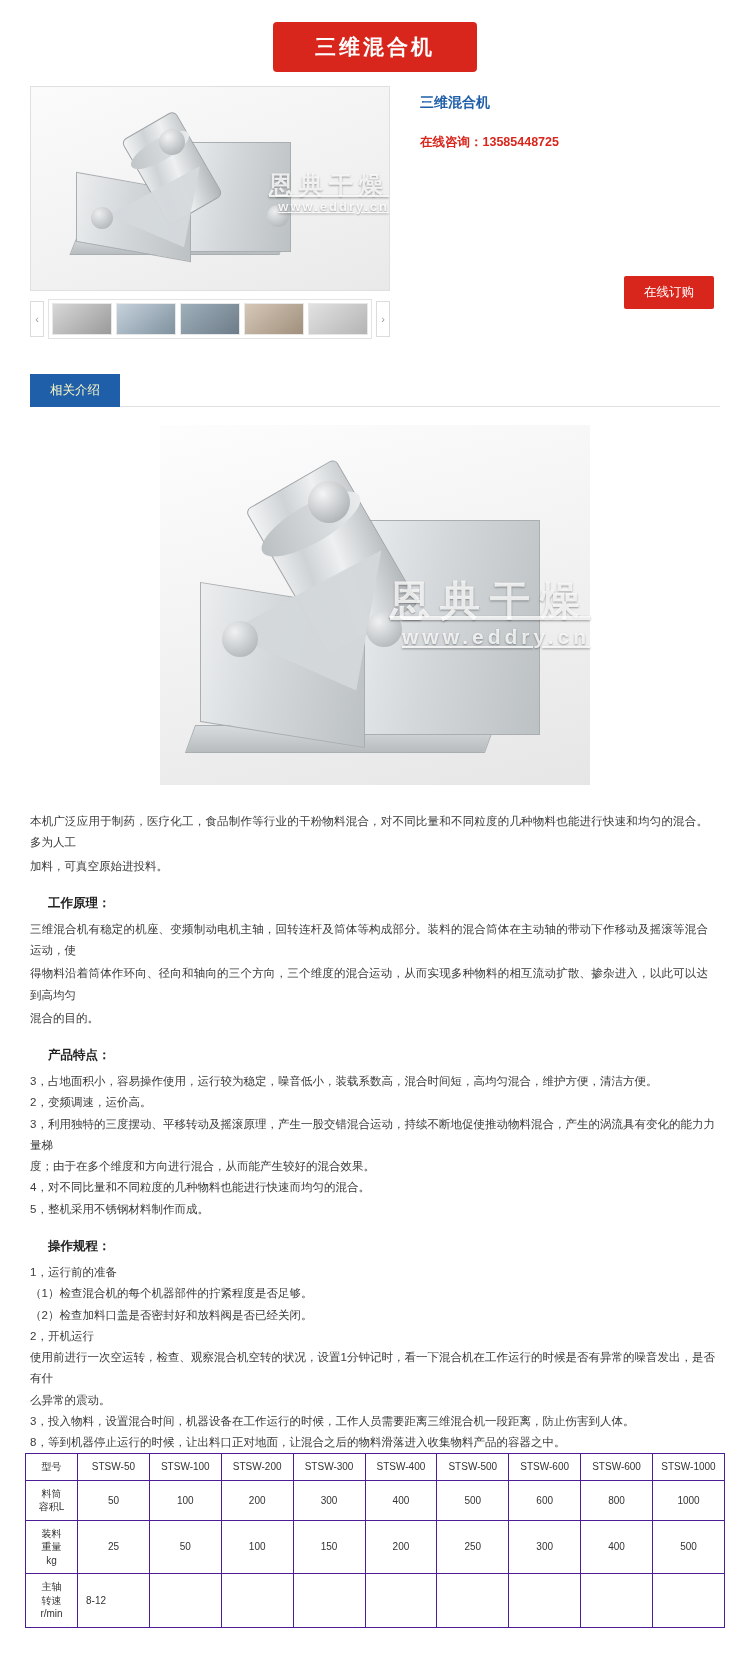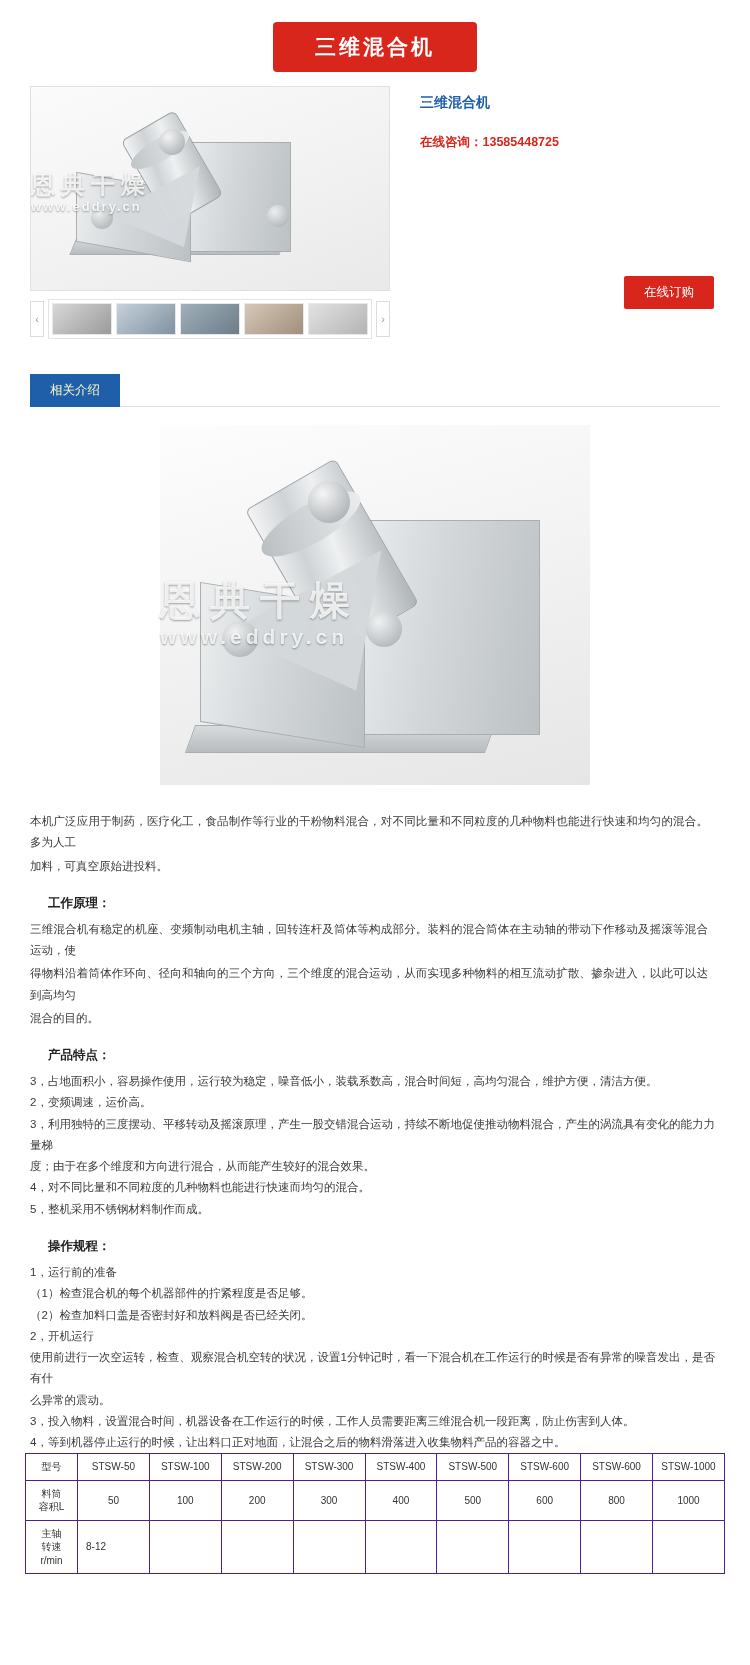--- a/index.html
+++ b/index.html
@@ -156,25 +156,26 @@
     border: 1px solid #a9aeb1;
   }
   .drum {
     background: linear-gradient(100deg,#f4f5f6 0%,#cfd3d6 30%,#eef0f1 55%,#aeb3b6 100%);
     border: 1px solid #9ea3a6;
     border-radius: 6px;
   }
   .watermark {
     position: absolute;
     left: 0; right: 0;
-    text-align: left;
+    text-align: right;
     color: rgba(255,255,255,0.82);
     font-weight: bold;
     text-shadow: 0 1px 2px rgba(0,0,0,.35);
     pointer-events: none;
+    text-decoration: underline;
   }
 
   
   .content { padding: 26px 30px 0 30px; }
   .sec-head {
     font-size: 12.5px;
     font-weight: bold;
     color: #222;
     margin: 18px 0 7px 18px;
   }
@@ -308,21 +309,21 @@
     <p class="list-line">5，整机采用不锈钢材料制作而成。</p>
 
     <div class="sec-head">操作规程：</div>
     <p class="list-line">1，运行前的准备</p>
     <p class="list-line">（1）检查混合机的每个机器部件的拧紧程度是否足够。</p>
     <p class="list-line">（2）检查加料口盖是否密封好和放料阀是否已经关闭。</p>
     <p class="list-line">2，开机运行</p>
     <p class="list-line">使用前进行一次空运转，检查、观察混合机空转的状况，设置1分钟记时，看一下混合机在工作运行的时候是否有异常的噪音发出，是否有什</p>
     <p class="list-line">么异常的震动。</p>
     <p class="list-line">3，投入物料，设置混合时间，机器设备在工作运行的时候，工作人员需要距离三维混合机一段距离，防止伤害到人体。</p>
-    <p class="list-line">4，等到机器停止运行的时候，让出料口正对地面，让混合之后的物料滑落进入收集物料产品的容器之中。</p>
+    <p class="list-line">8，等到机器停止运行的时候，让出料口正对地面，让混合之后的物料滑落进入收集物料产品的容器之中。</p>
   </div>
 
   <table class="params">
     <tbody>
         <tr class="header">
       <td class="rowhead">型号</td>
       <td>STSW-50</td>
       <td>STSW-100</td>
       <td>STSW-200</td>
       <td>STSW-300</td>
@@ -339,20 +340,34 @@
       <td>100</td>
       <td>200</td>
       <td>300</td>
       <td>400</td>
       <td>500</td>
       <td>600</td>
       <td>800</td>
       <td>1000</td>
     </tr>
     <tr>
+      <td class="rowhead" style="white-space:pre-line">装料
+重量
+kg</td>
+      <td>25</td>
+      <td>50</td>
+      <td>100</td>
+      <td>150</td>
+      <td>200</td>
+      <td>250</td>
+      <td>300</td>
+      <td>400</td>
+      <td>500</td>
+    </tr>
+    <tr>
       <td class="rowhead" style="white-space:pre-line">主轴
 转速
 r/min</td>
       <td style="text-align:left;padding-left:8px">8-12</td>
       <td></td>
       <td></td>
       <td></td>
       <td></td>
       <td></td>
       <td></td>

